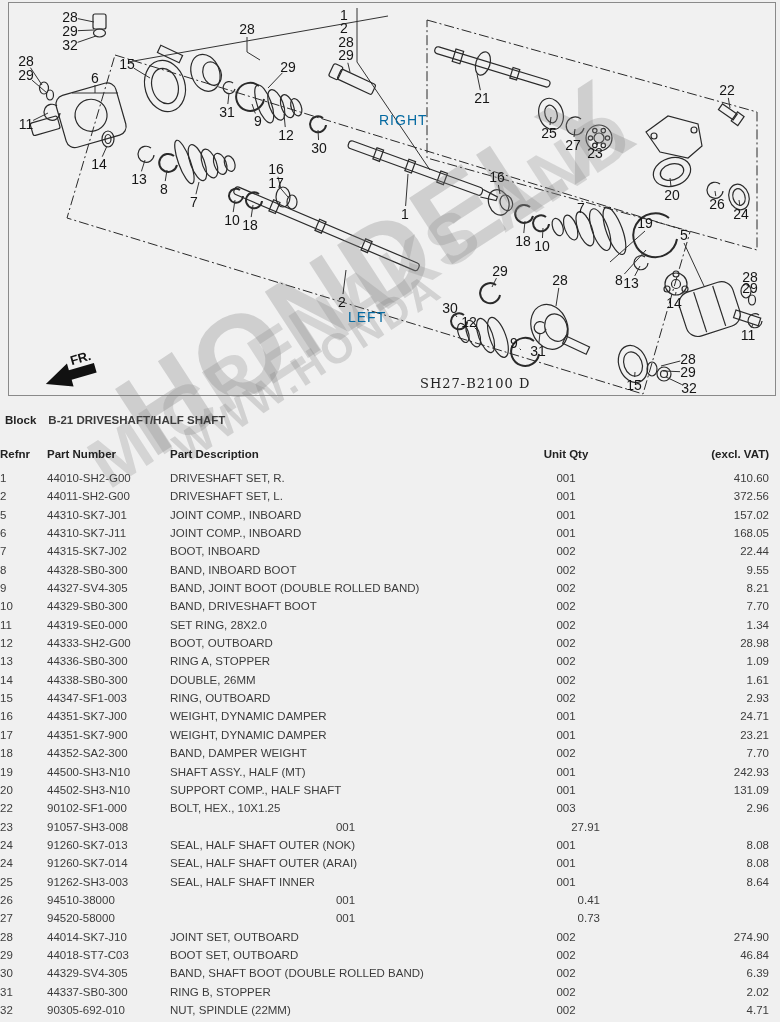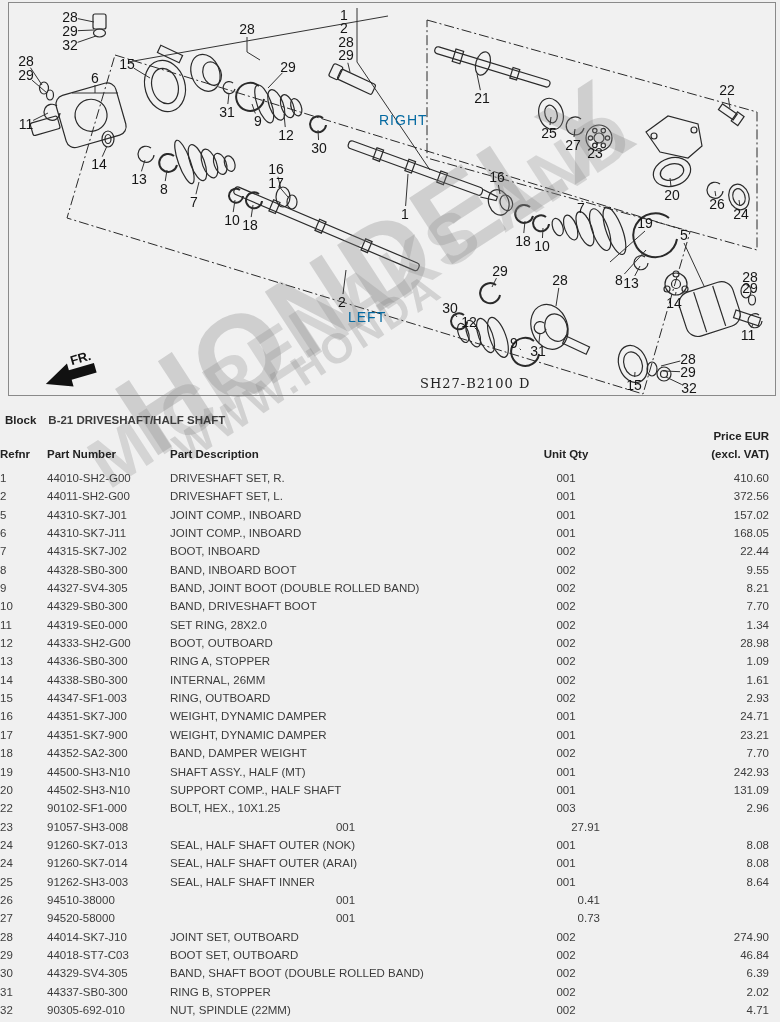--- a/index.html
+++ b/index.html
@@ -356,21 +356,20 @@
 
     <div class="side-label" id="right-label">RIGHT</div>
     <div class="side-label" id="left-label">LEFT</div>
     <div class="code-label">SH27-B2100 D</div>
   </div>
 
   <div class="block-line">
     <b>Block</b><span>B-21 DRIVESHAFT/HALF SHAFT</span>
   </div>
 
-  <div class="price-hdr">Price EUR</div>
   <div class="grid col-hdr">
     <div class="c1">Refnr</div>
     <div class="c2">Part Number</div>
     <div class="c3">Part Description</div>
     <div class="c4">Unit Qty</div>
     <div class="c5">(excl. VAT)</div>
   </div>
 
   <div class="rows" id="rows">
       <div class="grid row">
@@ -446,21 +445,21 @@
       <div class="grid row">
         <div class="c1">13</div>
         <div class="c2">44336-SB0-300</div>
         <div class="c3">RING A, STOPPER</div>
         <div class="c4">002</div>
         <div class="c5">1.09</div>
       </div>
       <div class="grid row">
         <div class="c1">14</div>
         <div class="c2">44338-SB0-300</div>
-        <div class="c3">INTERNAL, 26MM</div>
+        <div class="c3">DOUBLE, 26MM</div>
         <div class="c4">002</div>
         <div class="c5">1.61</div>
       </div>
       <div class="grid row">
         <div class="c1">15</div>
         <div class="c2">44347-SF1-003</div>
         <div class="c3">RING, OUTBOARD</div>
         <div class="c4">002</div>
         <div class="c5">2.93</div>
       </div>

